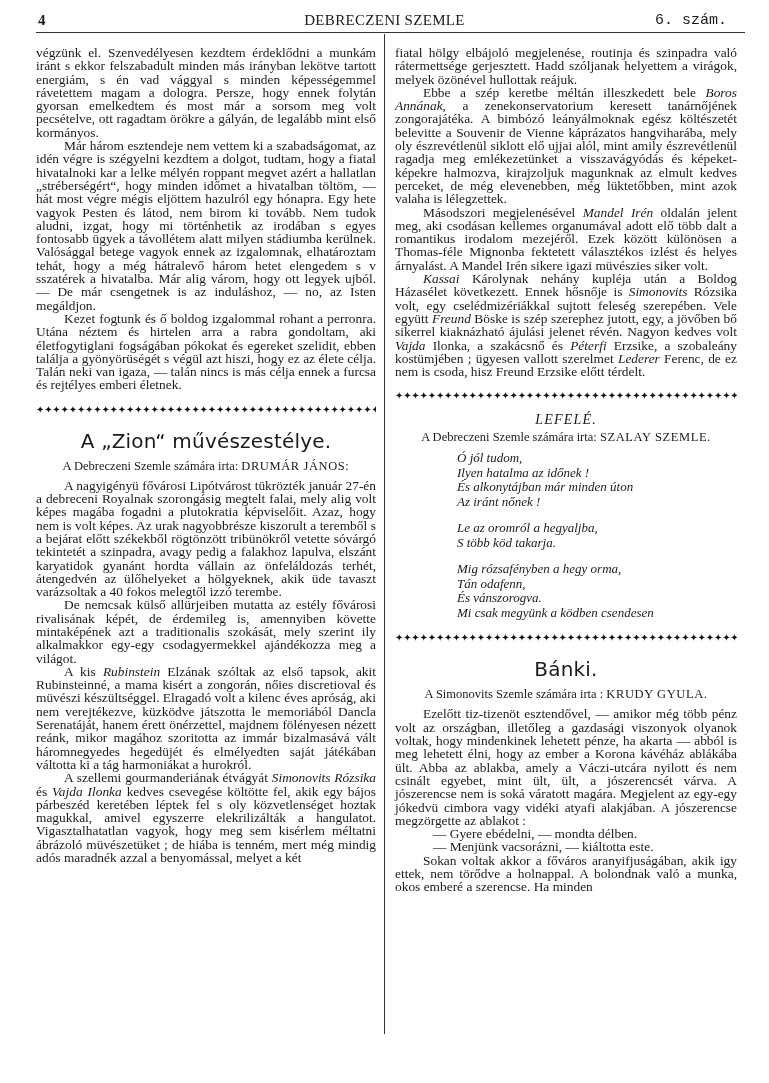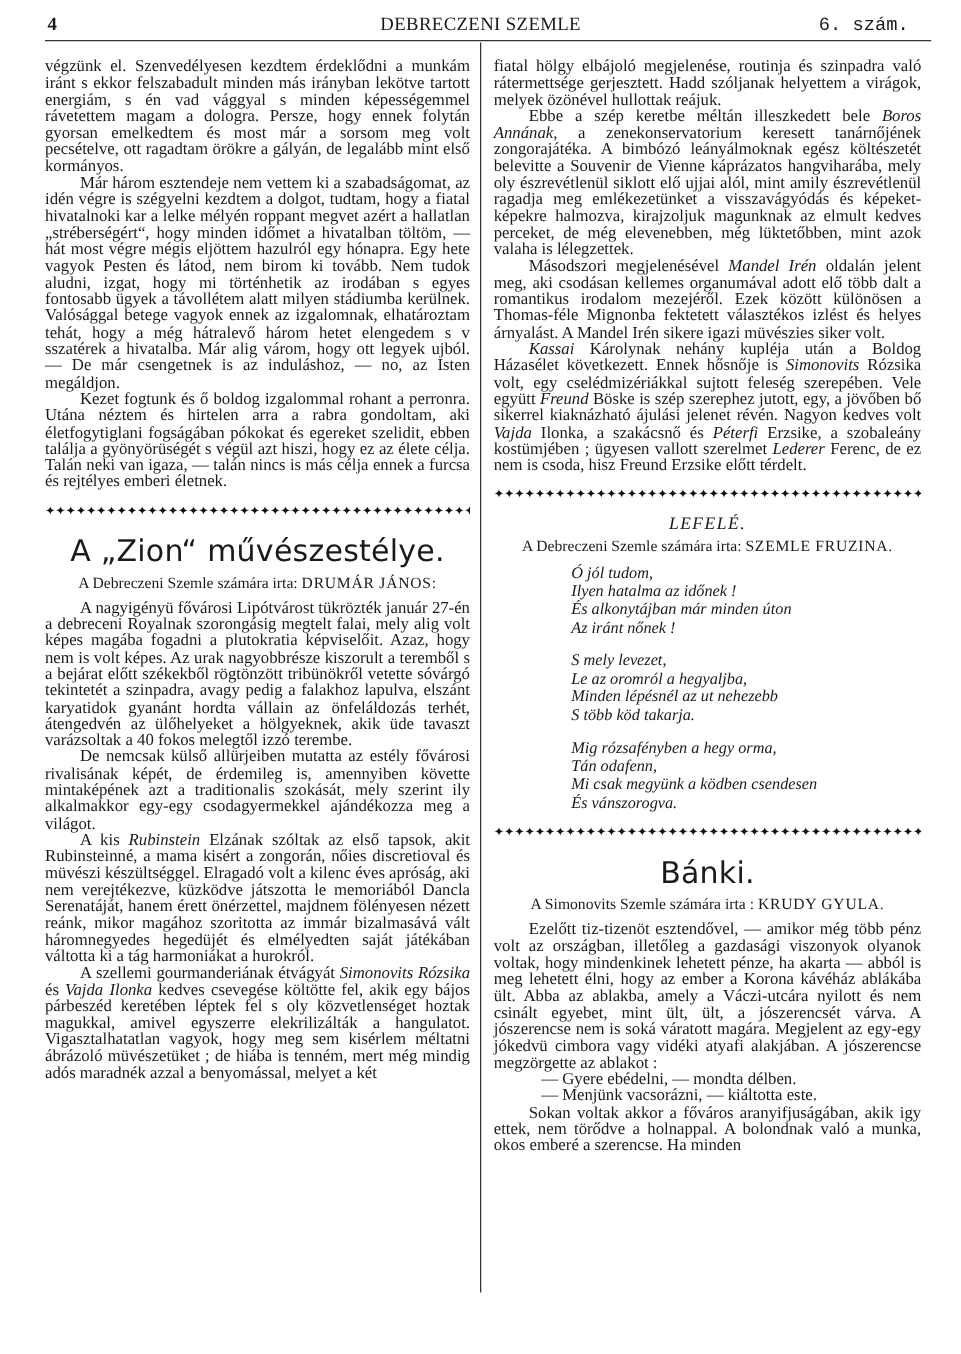--- a/index.html
+++ b/index.html
@@ -38,21 +38,21 @@
 
   .ornament {
     font-family: "DejaVu Sans", sans-serif;
     font-size: 10px; line-height: 12px; letter-spacing: -0.2px;
     white-space: nowrap; overflow: hidden; color: #111;
     margin: 12px 0 10px 0;
   }
 
   .article-title {
     text-align: center; font-family: "DejaVu Sans", sans-serif;
-    font-size: 24px; line-height: 30px; margin: 6px 0 2px 0; letter-spacing: 0.2px;
+    font-size: 20px; line-height: 30px; margin: 6px 0 2px 0; letter-spacing: 0.2px;
   }
   .byline {
     text-align: center; font-family: "Liberation Serif", serif;
     font-size: 12.5px; line-height: 16px; margin: 0 0 5px 0;
   }
   .byline .name { letter-spacing: 0.6px; }
   .poem-title {
     text-align: center; font-family: "Liberation Serif", serif; font-style: italic;
     font-size: 14px; letter-spacing: 1.2px; line-height: 16px; margin: 10px 0 1px 0;
   }
@@ -95,40 +95,38 @@
     <p class="para noindent">fiatal hölgy elbájoló megjelenése, routinja és szinpadra való rátermettsége gerjesztett. Hadd szóljanak helyettem a virágok, melyek özönével hullottak reájuk.</p>
     <p class="para"><span>Ebbe a szép keretbe méltán illeszkedett bele </span><span class="it">Boros Annának</span><span>, a zenekonservatorium keresett tanárnőjének zongorajátéka. A bimbózó leányálmoknak egész költészetét belevitte a Souvenir de Vienne káprázatos hangviharába, mely oly észrevétlenül siklott elő ujjai alól, mint amily észrevétlenül ragadja meg emlékezetünket a visszavágyódás és képeket-képekre halmozva, kirajzoljuk magunknak az elmult kedves perceket, de még elevenebben, még lüktetőbben, mint azok valaha is lélegzettek.</span></p>
     <p class="para"><span>Másodszori megjelenésével </span><span class="it">Mandel Irén</span><span> oldalán jelent meg, aki csodásan kellemes organumával adott elő több dalt a romantikus irodalom mezejéről. Ezek között különösen a Thomas-féle Mignonba fektetett választékos izlést és helyes árnyalást. A Mandel Irén sikere igazi müvészies siker volt.</span></p>
     <p class="para"><span class="it">Kassai</span><span> Károlynak nehány kupléja után a Boldog Házasélet következett. Ennek hősnője is </span><span class="it">Simonovits</span><span> Rózsika volt, egy cselédmizériákkal sujtott feleség szerepében. Vele együtt </span><span class="it">Freund</span><span> Böske is szép szerephez jutott, egy, a jövőben bő sikerrel kiaknázható ájulási jelenet révén. Nagyon kedves volt </span><span class="it">Vajda</span><span> Ilonka, a szakácsnő és </span><span class="it">Péterfi</span><span> Erzsike, a szobaleány kostümjében ; ügyesen vallott szerelmet </span><span class="it">Lederer</span><span> Ferenc, de ez nem is csoda, hisz Freund Erzsike előtt térdelt.</span></p>
 
     <div class="ornament">✦✦✦✦✦✦✦✦✦✦✦✦✦✦✦✦✦✦✦✦✦✦✦✦✦✦✦✦✦✦✦✦✦✦✦✦✦✦✦✦✦✦✦✦✦</div>
 
     <div class="poem-title">LEFELÉ.</div>
     <div class="byline">
       <span>A Debreczeni Szemle számára irta:</span>
-      <span class="name">SZEMLE FRUZINA.</span>
+      <span class="name">SZALAY SZEMLE.</span>
     </div>
     <div class="poem">
       <div class="stanza">
         <div>Ó jól tudom,</div>
         <div>Ilyen hatalma az időnek !</div>
         <div>És alkonytájban már minden úton</div>
         <div>Az iránt nőnek !</div>
       </div>
       <div class="stanza">
-        <div>S mely levezet,</div>
         <div>Le az oromról a hegyaljba,</div>
-        <div>Minden lépésnél az ut nehezebb</div>
         <div>S több köd takarja.</div>
       </div>
       <div class="stanza">
         <div>Mig rózsafényben a hegy orma,</div>
         <div>Tán odafenn,</div>
+        <div>És vánszorogva.</div>
         <div>Mi csak megyünk a ködben csendesen</div>
-        <div>És vánszorogva.</div>
       </div>
     </div>
 
     <div class="ornament">✦✦✦✦✦✦✦✦✦✦✦✦✦✦✦✦✦✦✦✦✦✦✦✦✦✦✦✦✦✦✦✦✦✦✦✦✦✦✦✦✦✦✦✦✦</div>
 
     <div class="article-title">Bánki.</div>
     <div class="byline">
       <span>A Simonovits Szemle számára irta :</span>
       <span class="name">KRUDY GYULA.</span>
     </div>

